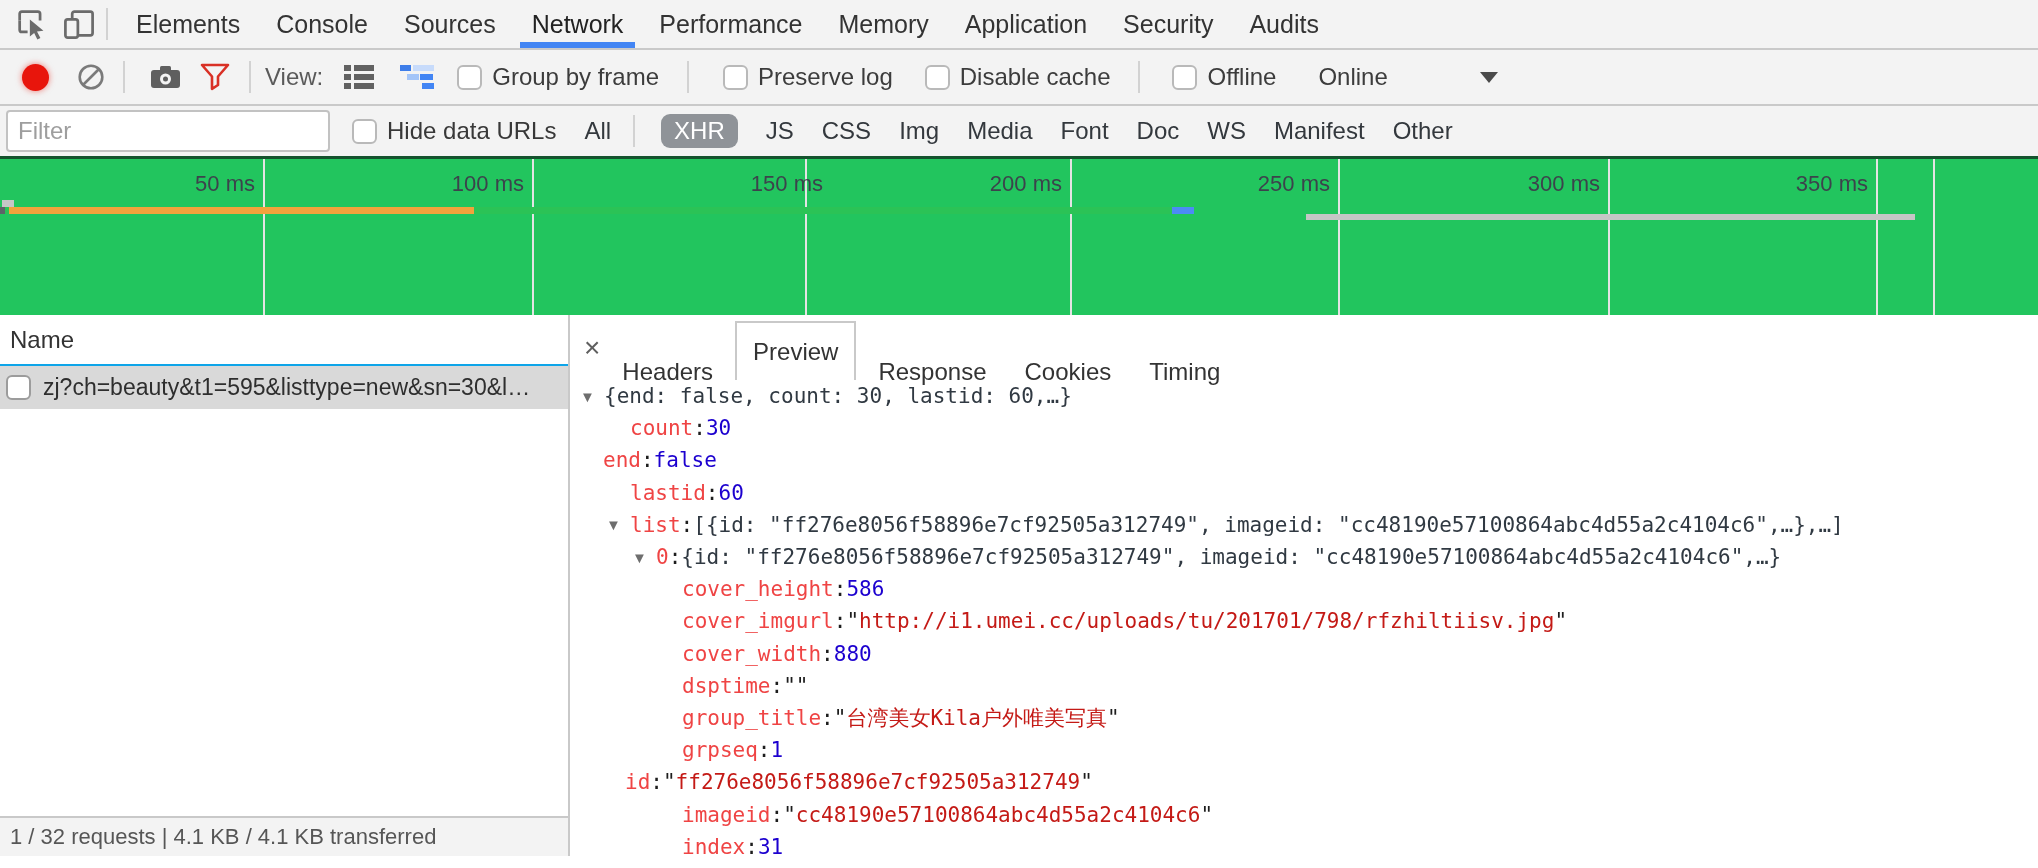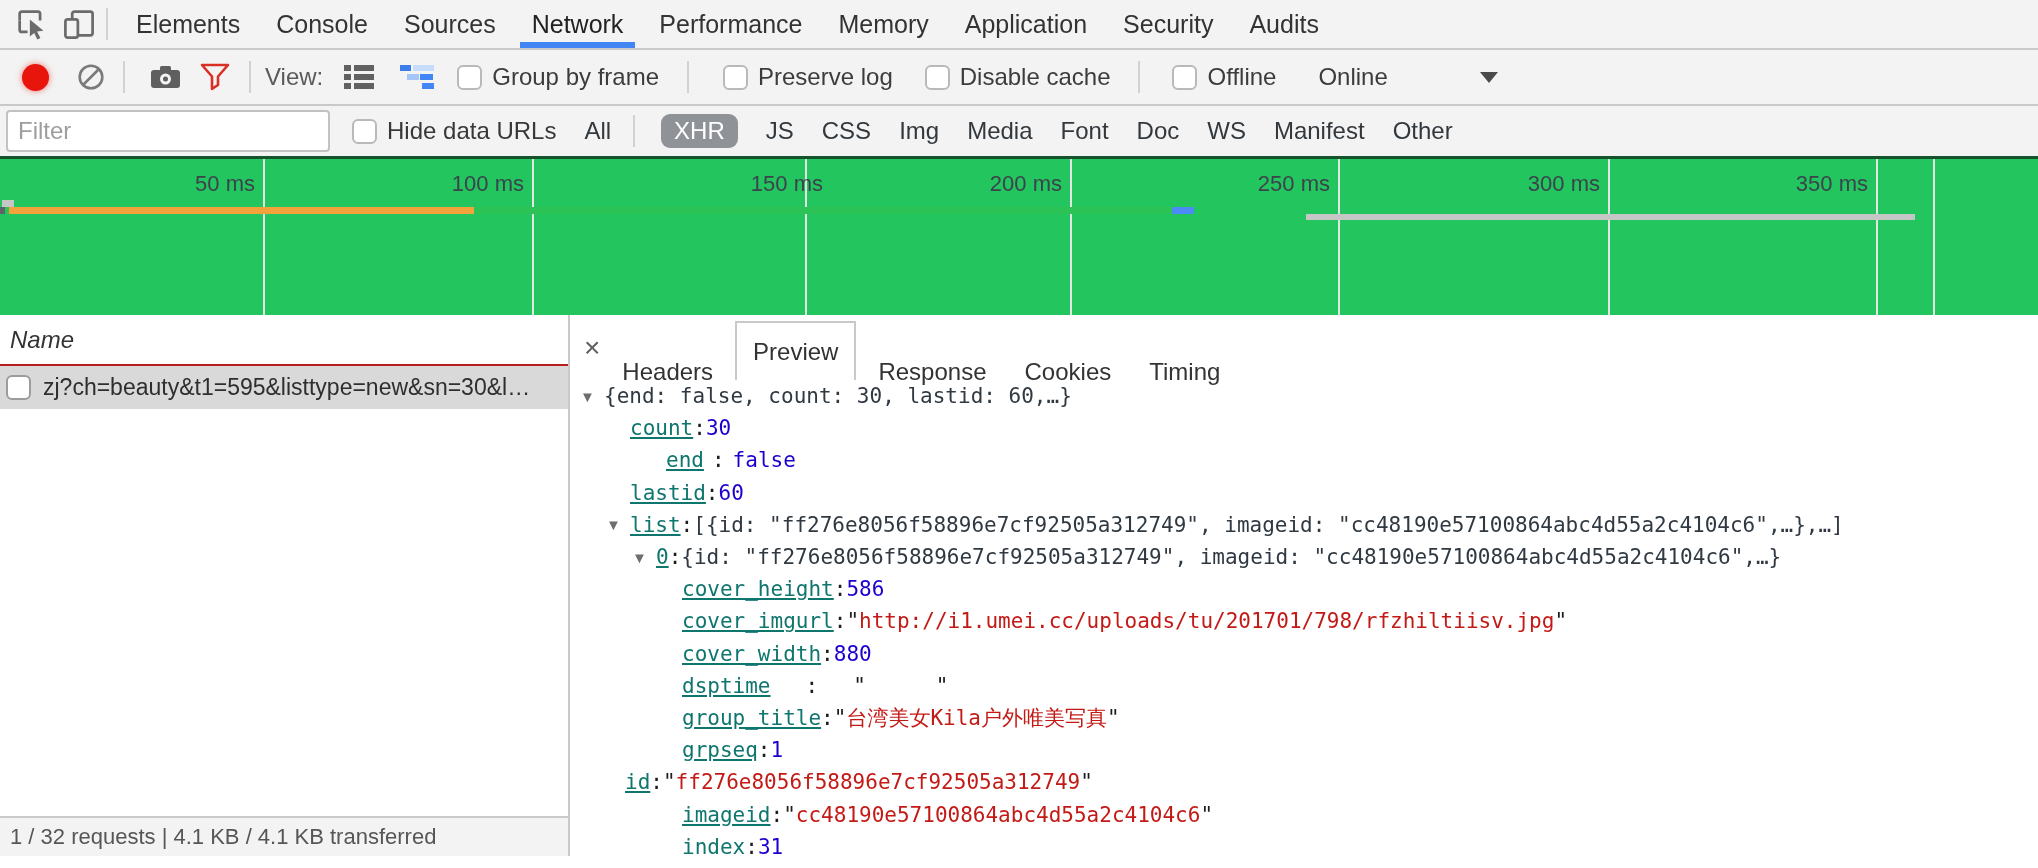--- a/index.html
+++ b/index.html
@@ -32,39 +32,39 @@
   .ftype.sel{background:#8f9398;color:#fff;border-radius:9px;padding:3px 13px;margin-left:16px;}
   
   #overview{position:absolute;left:0;top:156px;width:100%;height:159px;background:#22c55e;
     border-top:3px solid #14532d;border-bottom:2px solid #c5c5c5;box-sizing:content-box;}
   .gridline{position:absolute;top:0;bottom:0;width:2px;background:#e4e4e4;}
   .ticklabel{position:absolute;top:12px;width:150px;text-align:right;font-size:22px;color:#3c434c;}
   .ovbar{position:absolute;}
   
   #main{position:absolute;left:0;top:315px;width:100%;bottom:0;}
   #leftpanel{position:absolute;left:0;top:0;bottom:0;width:568px;border-right:2px solid #c9c9c9;background:#fff;}
-  .name-header{height:51px;border-bottom:2px solid #b91c1c;display:flex;align-items:center;
-    padding-left:10px;font-size:24px;color:#333;box-sizing:border-box;font-style:italic;}
+  .name-header{height:51px;border-bottom:2px solid #0ea5e9;display:flex;align-items:center;
+    padding-left:10px;font-size:24px;color:#333;box-sizing:border-box;}
   .req-row{height:43px;background:#d9d9d9;display:flex;align-items:center;padding-left:6px;box-sizing:border-box;}
   .req-name{margin-left:12px;font-size:23px;color:#2e2e2e;white-space:nowrap;overflow:hidden;}
   #summary-bar{position:absolute;left:0;right:0;bottom:0;height:40px;background:#f3f3f3;
     border-top:2px solid #c9c9c9;display:flex;align-items:center;padding-left:10px;
     font-size:22px;color:#565656;box-sizing:border-box;white-space:nowrap;}
   
   #detailpane{position:absolute;left:570px;right:0;top:0;bottom:0;background:#fff;}
   #detail-tabs{height:65px;display:flex;align-items:center;font-size:24px;color:#333;}
   .close-x{margin-left:14px;font-size:28px;color:#5f5f5f;}
   .dtab{padding:0 16px;margin-left:6px;white-space:nowrap;margin-top:48px;}
   .dtab.sel{align-self:stretch;display:flex;align-items:center;margin-top:6px;background:#fff;
     border:2px solid #c9c9c9;border-bottom:none;box-sizing:border-box;}
   #preview-rows{position:absolute;left:0;right:0;top:65px;bottom:0;overflow:hidden;
     font-family:"DejaVu Sans Mono",monospace;font-size:21px;}
   .prow{height:32.2px;display:flex;align-items:center;white-space:nowrap;box-sizing:border-box;}
   .arrow{width:24px;flex:none;font-size:15px;color:#6e6e6e;font-family:"Liberation Sans",sans-serif;}
-  .k{color:#0f766e;text-decoration:underline;} .n{color:#1c00cf;} .s{color:#c41a16;} .p{color:#1d1d1d;} .sum{color:#303942;}
+  .k{color:#ef4444;} .n{color:#1c00cf;} .s{color:#c41a16;} .p{color:#1d1d1d;} .sum{color:#303942;}
 </style>
 </head>
 <body>
 
 <div id="devtools">
 
   <div id="tabbar">
     <span class="tb-icon">
       <svg width="34" height="34" viewBox="0 0 30 30">
         <path d="M5 12 V6 q0-2 2-2 h14 q2 0 2 2 v6" fill="none" stroke="#6b6b6b" stroke-width="2.4"></path>
@@ -220,21 +220,21 @@
       <div id="preview-rows">
           <div class="prow" style="padding-left: 10px;">
             <span class="arrow">▼</span>
             <span class="sum">{end: false, count: 30, lastid: 60,…}</span>
           </div>
           <div class="prow" style="padding-left: 60px;">
             <span class="k">count</span>
             <span class="p">: </span>
             <span class="n">30</span>
           </div>
-          <div class="prow" style="padding-left: 96px; gap: 8px;">
+          <div class="prow" style="padding-left: 33px;">
             <span class="k">end</span>
             <span class="p">: </span>
             <span class="n">false</span>
           </div>
           <div class="prow" style="padding-left: 60px;">
             <span class="k">lastid</span>
             <span class="p">: </span>
             <span class="n">60</span>
           </div>
           <div class="prow" style="padding-left: 36px;">
@@ -259,21 +259,21 @@
             <span class="p">: </span>
             <span class="p">"</span>
             <span class="s">http://i1.umei.cc/uploads/tu/201701/798/rfzhiltiisv.jpg</span>
             <span class="p">"</span>
           </div>
           <div class="prow" style="padding-left: 112px;">
             <span class="k">cover_width</span>
             <span class="p">: </span>
             <span class="n">880</span>
           </div>
-          <div class="prow" style="padding-left: 112px; gap: 35px;">
+          <div class="prow" style="padding-left: 112px;">
             <span class="k">dsptime</span>
             <span class="p">: </span>
             <span class="p">"</span>
             <span class="s"></span>
             <span class="p">"</span>
           </div>
           <div class="prow" style="padding-left: 112px;">
             <span class="k">group_title</span>
             <span class="p">: </span>
             <span class="p">"</span>

